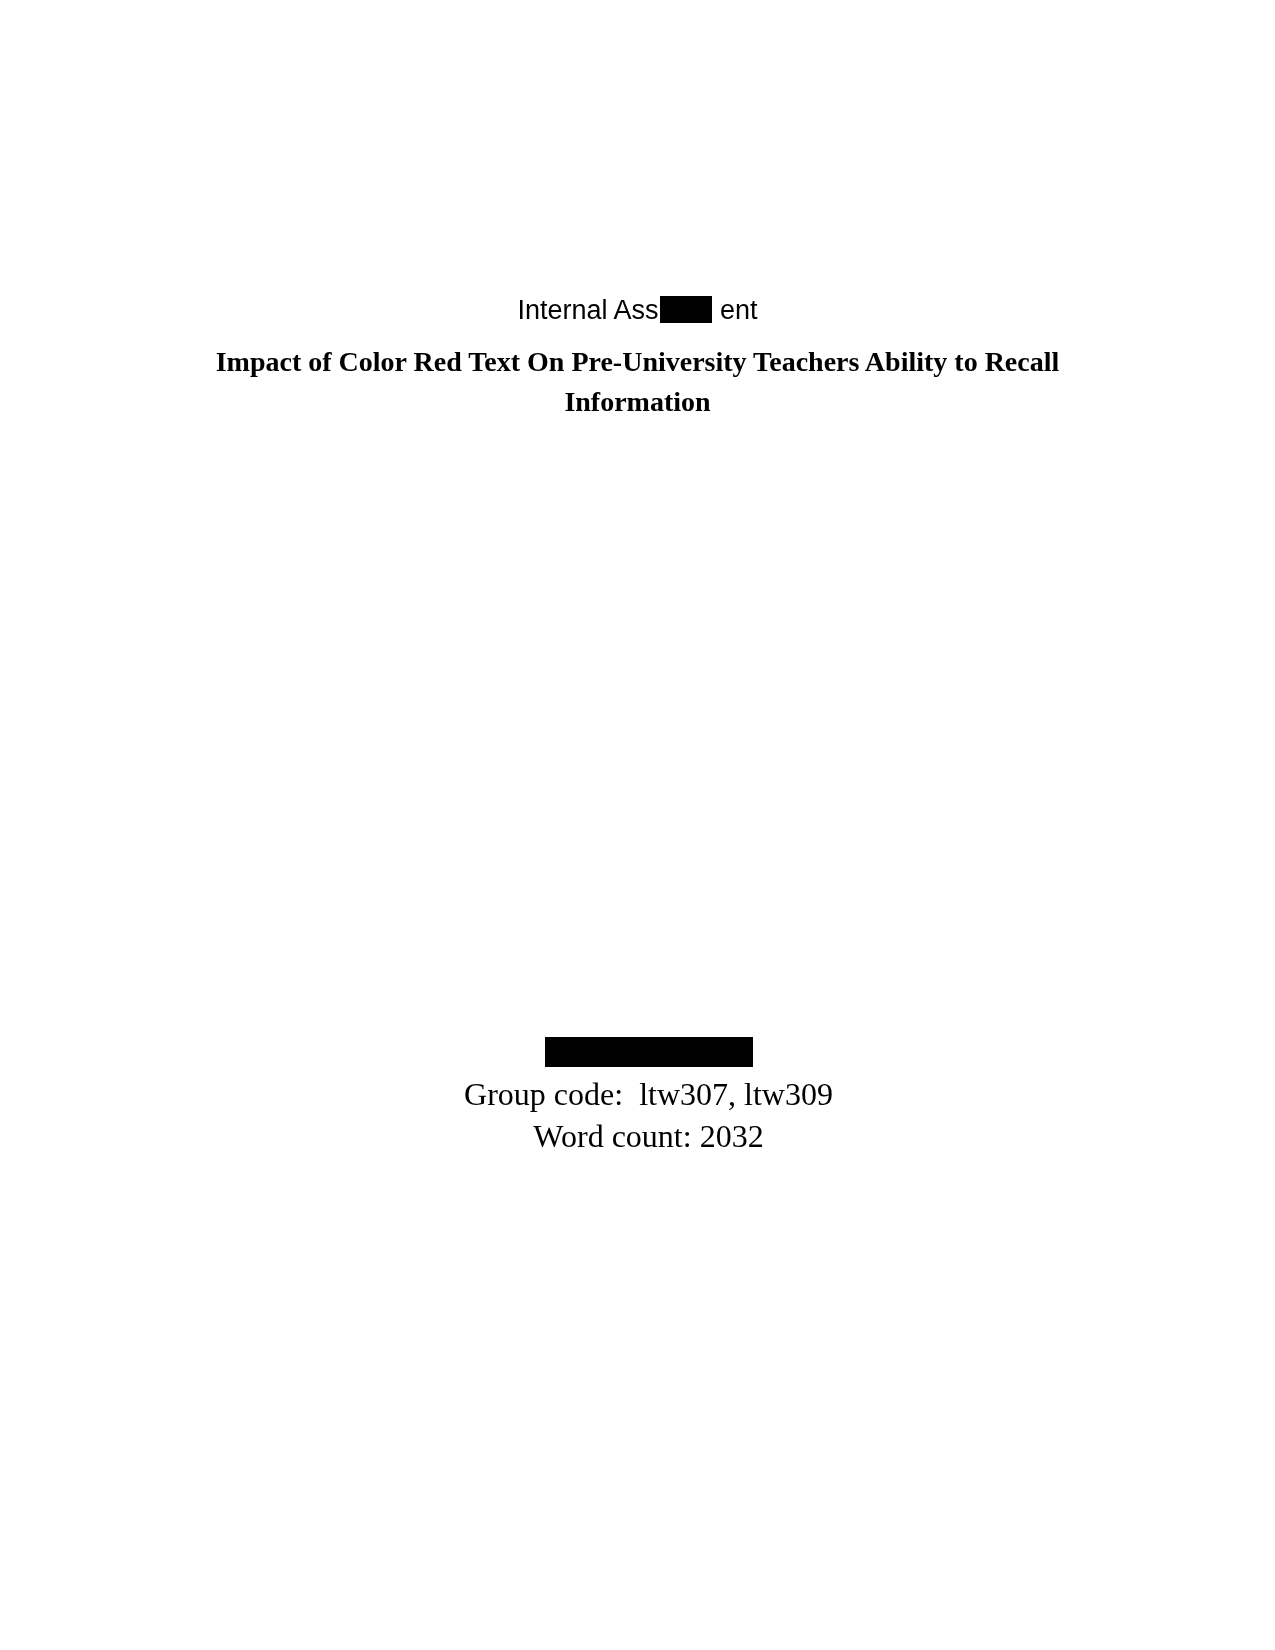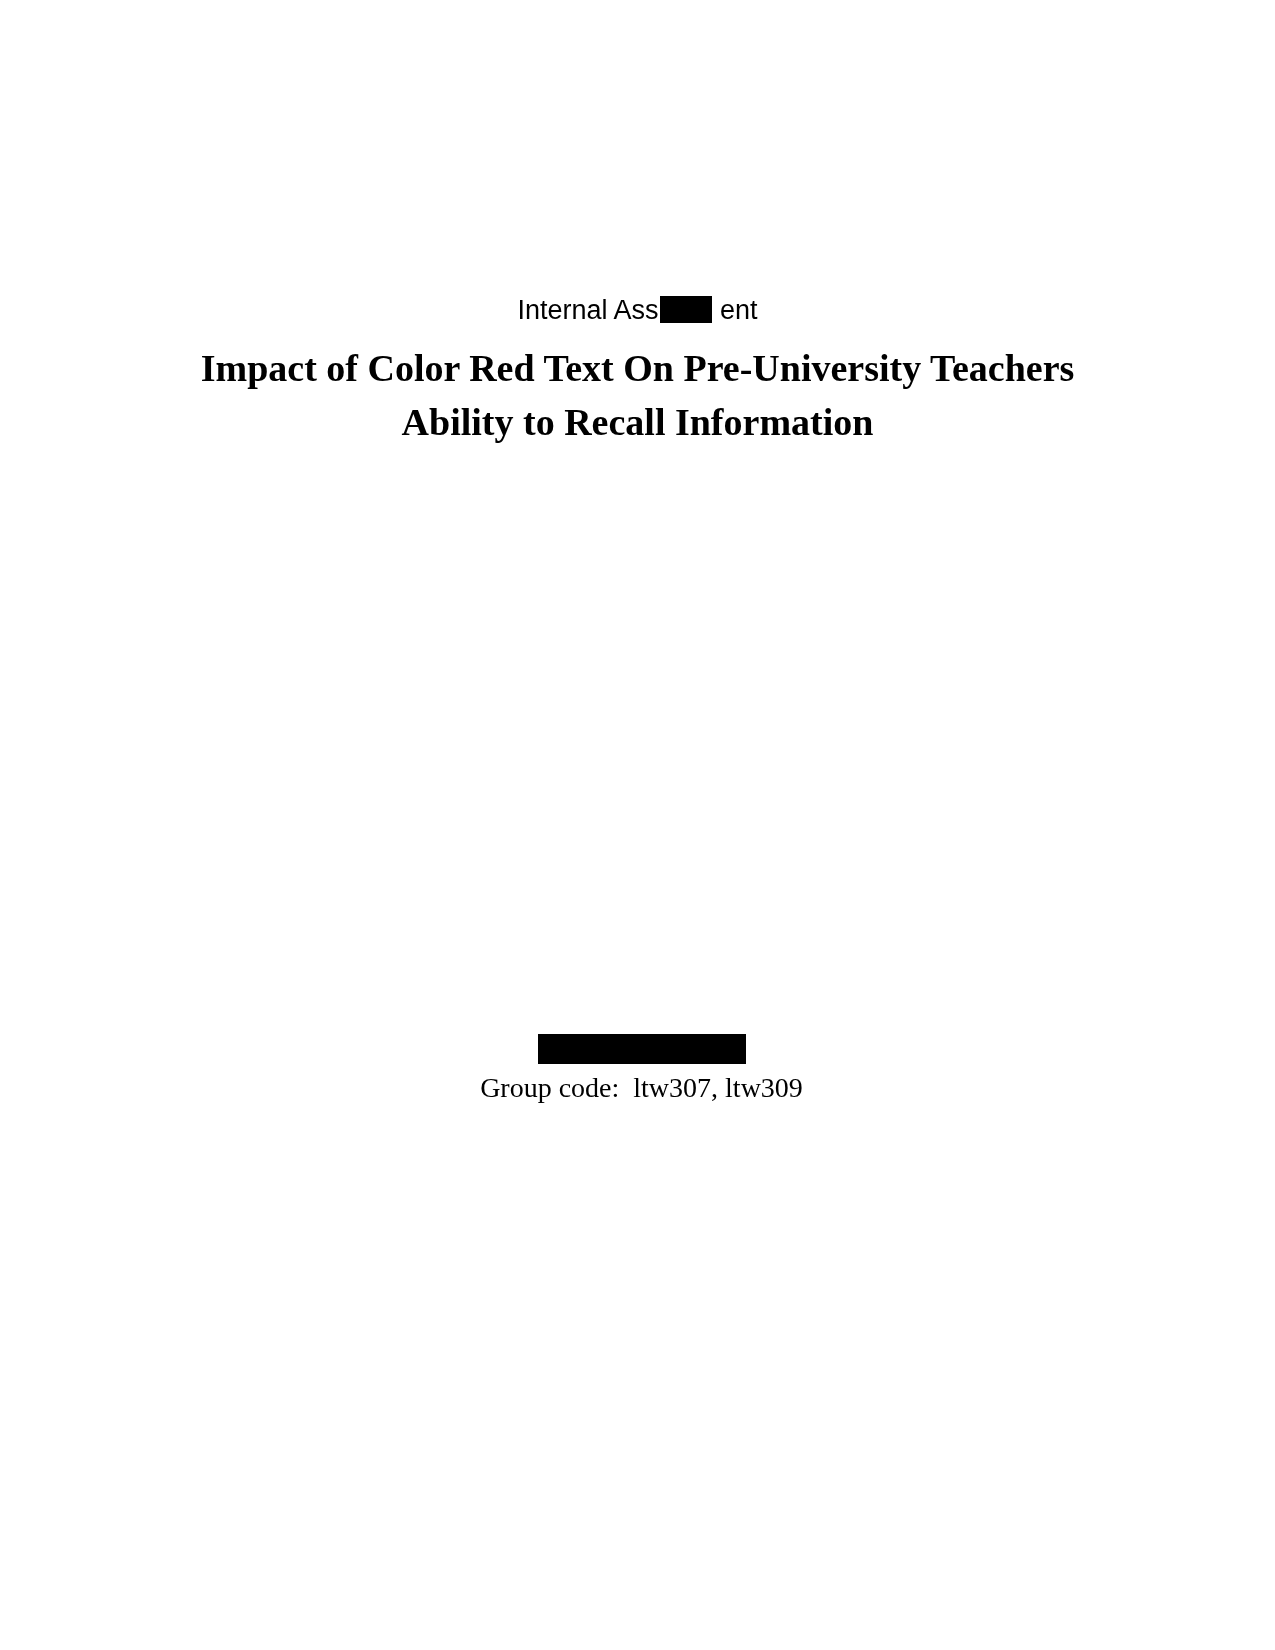--- a/index.html
+++ b/index.html
@@ -42,31 +42,31 @@
     position: relative;
     top: -2px;
   }
   .doc-title {
     position: absolute;
     top: 340px;
     left: 50%;
     transform: translateX(-50%);
     width: 940px;
     text-align: center;
-    font-size: 38px;
+    font-size: 28px;
     font-weight: bold;
     line-height: 1.42;
   }
   .meta-block {
     position: absolute;
     top: 1028px;
-    left: 4px;
+    left: 11px;
     width: 100%;
     text-align: center;
-    font-size: 28px;
+    font-size: 32px;
     line-height: 1.33;
   }
   .redact-name {
     width: 208px;
     height: 30px;
     margin-bottom: 5px;
   }
   .meta-line {
     white-space: pre;
   }
@@ -78,15 +78,16 @@
 
   <div class="doc-header">
     <span>Internal Ass</span><span class="redaction redact-header"></span><span> ent</span>
   </div>
 
   <div class="doc-title">Impact of Color Red Text On Pre-University Teachers Ability to Recall Information</div>
 
   <div class="meta-block">
     <div class="redaction redact-name"></div>
     <div class="meta-line">Group code:  ltw307, ltw309</div>
+    <div class="meta-line">Word count: 2032</div>
   </div>
 
 </div>
 
 </body></html>

